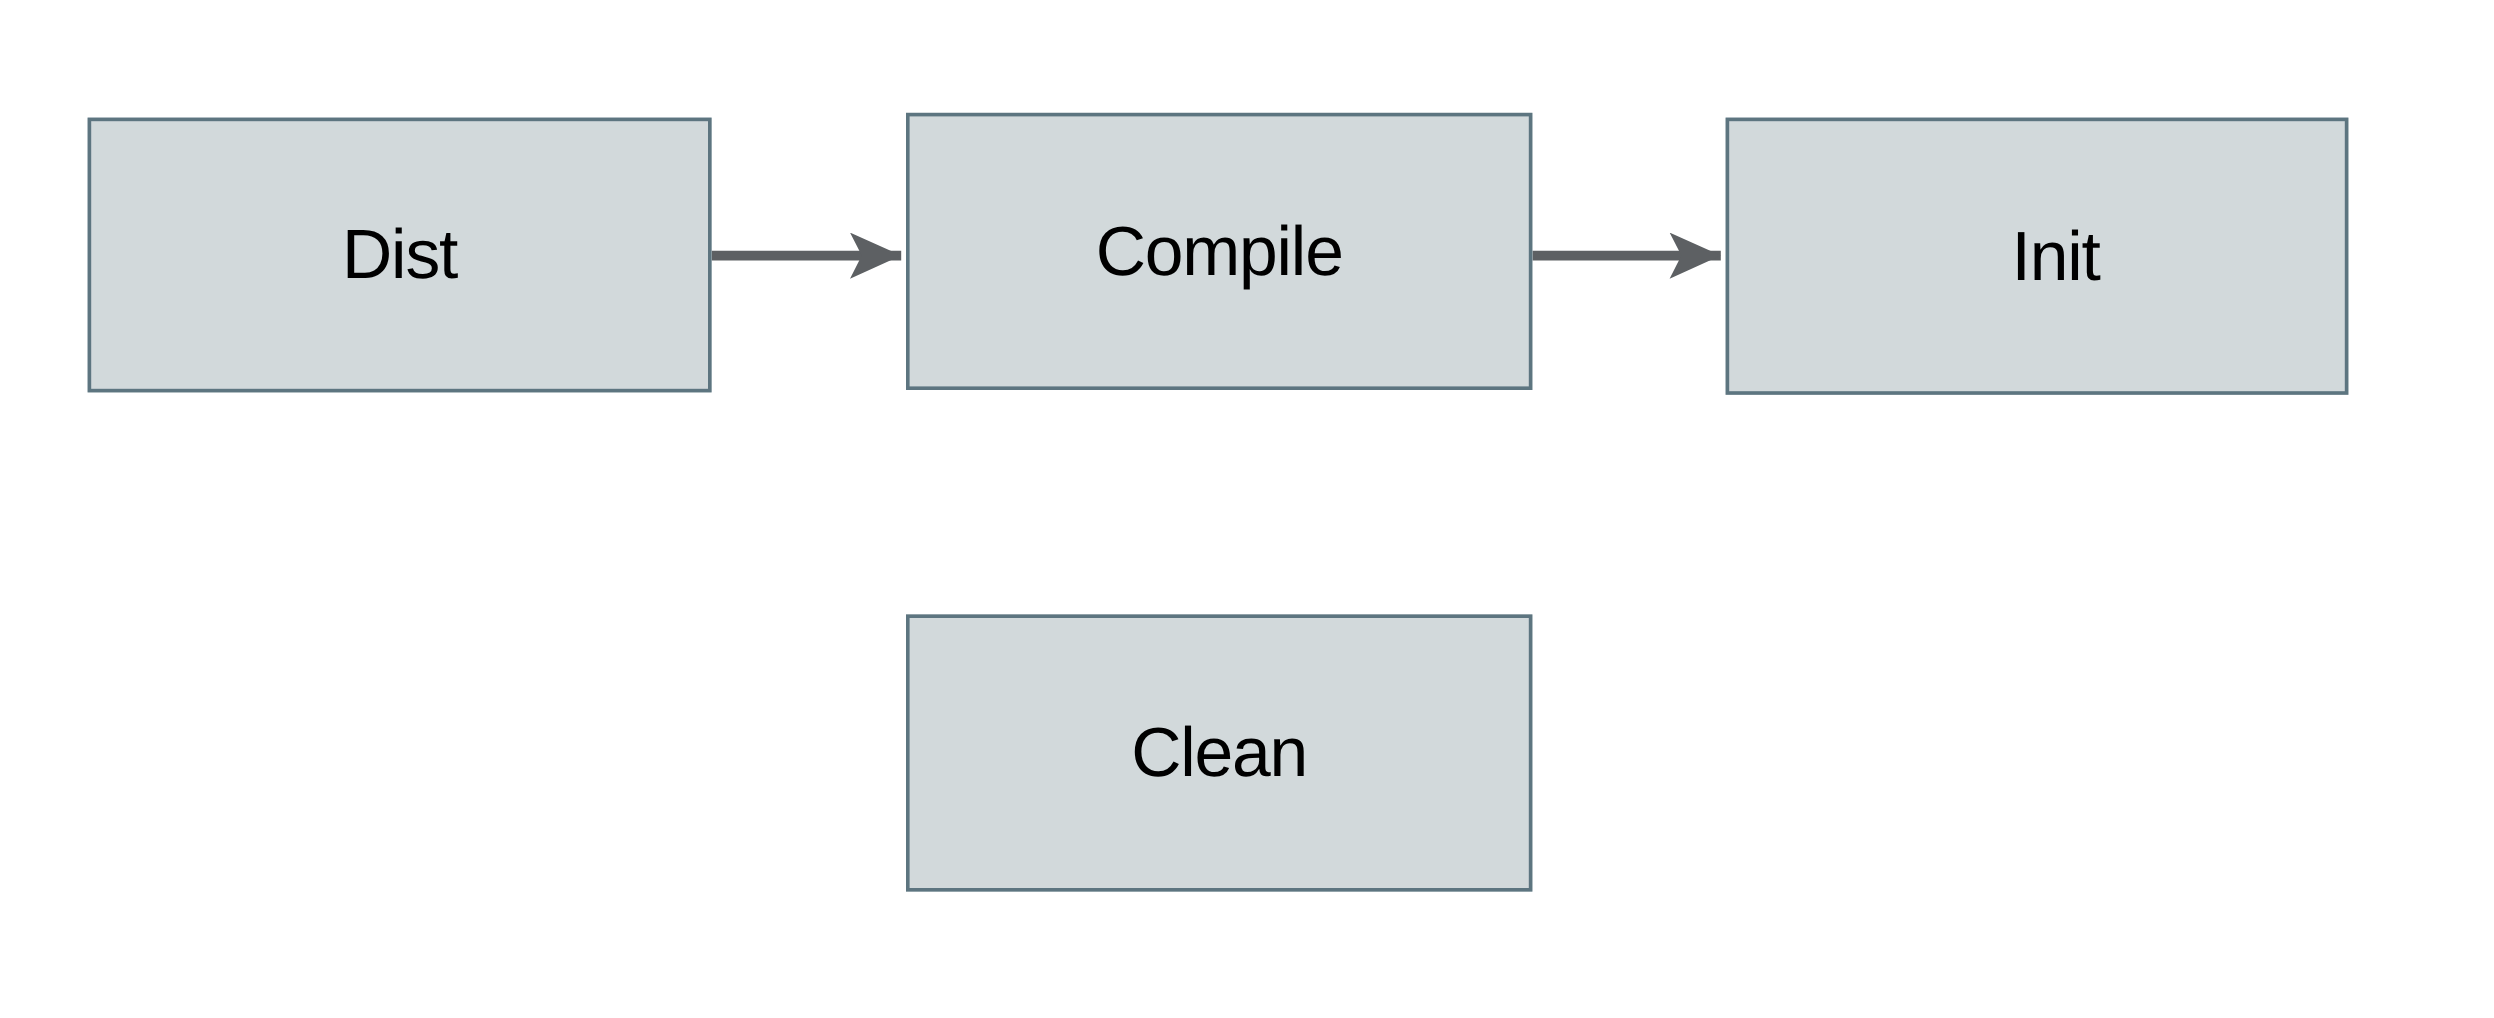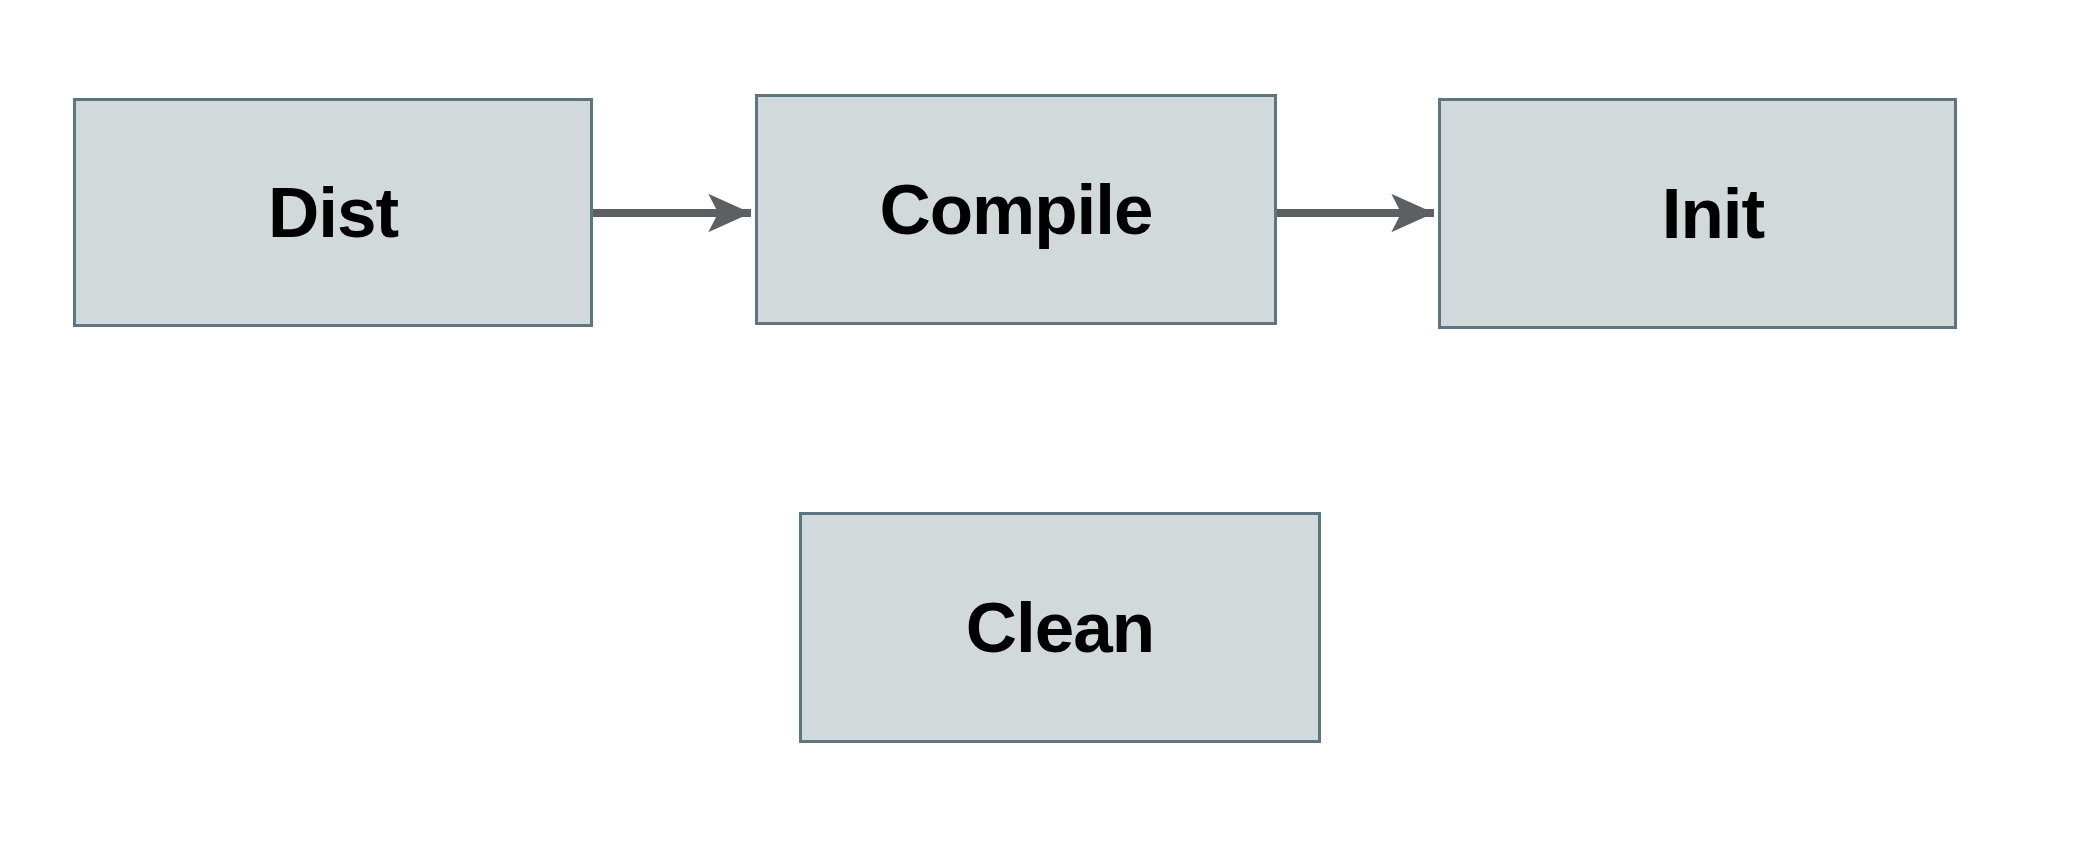--- a/index.html
+++ b/index.html
@@ -33,30 +33,30 @@
   .node {
     position: absolute;
     box-sizing: border-box;
     background: var(--node-fill, #d2d9db);
     border: 3px solid var(--node-border, #5d7580);
     display: flex;
     align-items: center;
     justify-content: center;
   }
   .node-label {
-    font-size: 71px;
-    font-weight: 700;
+    font-size: 58px;
+    font-weight: 400;
     color: var(--text, #000000);
     white-space: nowrap;
     letter-spacing: -1px;
   }
   .node-dist    { left: 73px;   top: 98px;  width: 520px; height: 229px; }
   .node-compile { left: 755px;  top: 94px;  width: 522px; height: 231px; }
   .node-init    { left: 1438px; top: 98px;  width: 519px; height: 231px; padding-left: 31px; }
-  .node-clean   { left: 755px;  top: 512px; width: 522px; height: 231px; margin-left: 44px; }
+  .node-clean   { left: 755px;  top: 512px; width: 522px; height: 231px; }
 </style>
 </head>
 <body>
 
 <div class="canvas">
 
   <svg class="edges" viewBox="0 0 2078 848" xmlns="http://www.w3.org/2000/svg">
     <defs>
       <marker id="arrowhead" markerUnits="strokeWidth" markerWidth="5.4" markerHeight="4.8" viewBox="0 0 10 9" refX="10" refY="4.5" orient="auto">
         <path class="arrow-head" d="M0,0 L10,4.5 L0,9 L2.3,4.5 Z"></path>

